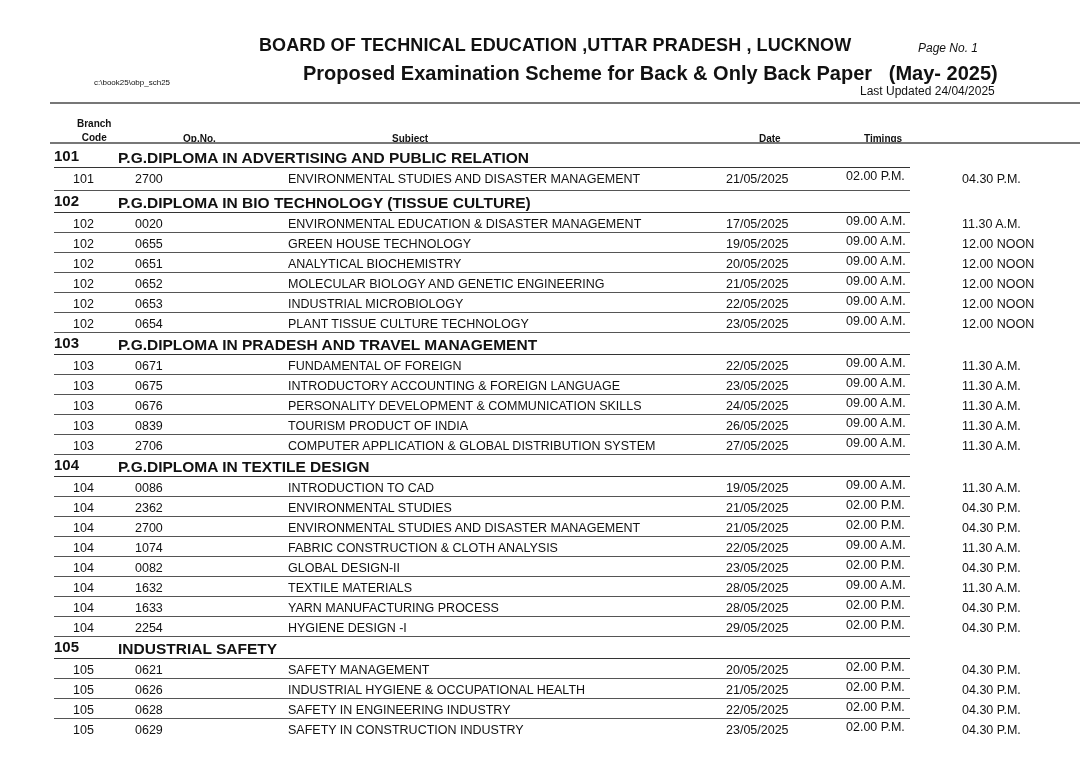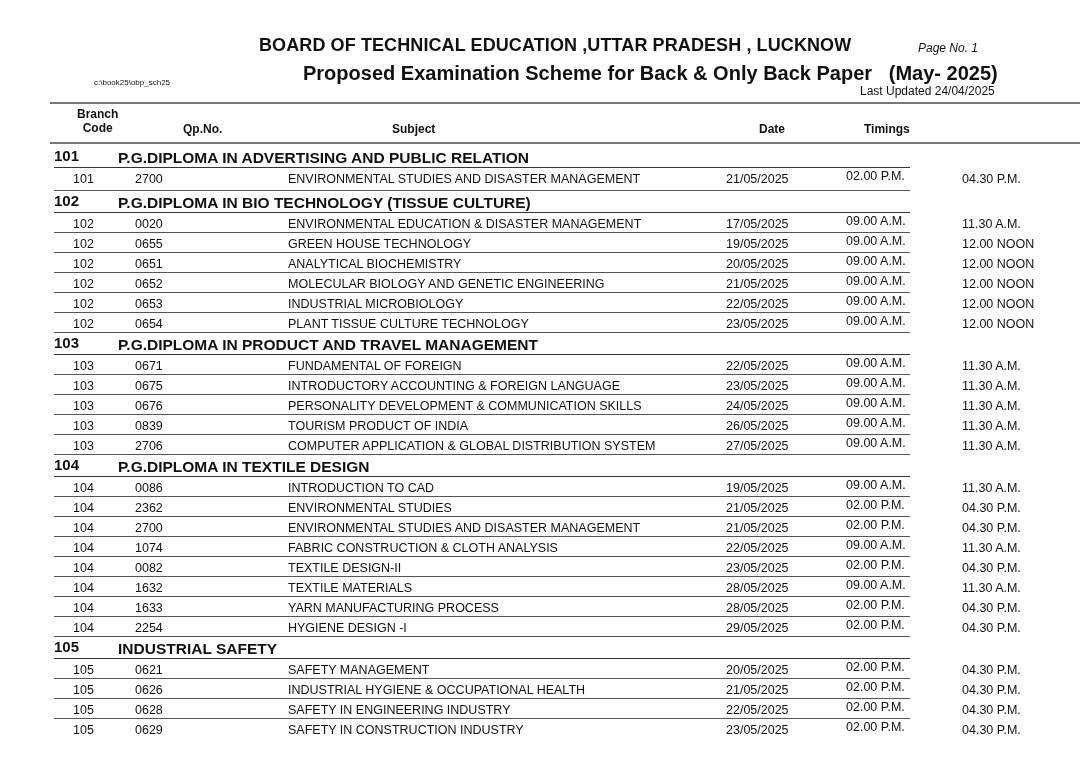--- a/index.html
+++ b/index.html
@@ -24,21 +24,21 @@
     font-size: 8px; white-space: nowrap;
   }
   .updated {
     position: absolute; left: 860px; top: 84px;
     font-size: 12px; white-space: nowrap;
   }
   .hline { position: absolute; left: 50px; right: 0; height: 0; }
   .hline.top { top: 102px; border-top: 2px solid #777; }
   .hline.hdr { top: 142px; border-top: 2px solid #777; }
 
-  .col-hdr { position: absolute; font-size: 12px; font-weight: bold; white-space: nowrap; line-height: 14px; }
+  .col-hdr { position: absolute; font-size: 10px; font-weight: bold; white-space: nowrap; line-height: 14px; margin-top: 10px; }
   .col-hdr.branch { left: 77px; top: 107px; text-align: center; }
   .col-hdr.qp { left: 183px; top: 122px; }
   .col-hdr.subject { left: 392px; top: 122px; }
   .col-hdr.date { left: 759px; top: 122px; }
   .col-hdr.timings { left: 864px; top: 122px; }
 
   #rows { position: absolute; left: 0; top: 146px; width: 910px; }
 
   .group-head {
     position: relative; height: 21px;
@@ -147,21 +147,21 @@
     <div class="row">
       <span class="c-code">102</span>
       <span class="c-qp">0654</span>
       <span class="c-subj">PLANT TISSUE CULTURE TECHNOLOGY</span>
       <span class="c-date">23/05/2025</span>
       <span class="c-start">09.00 A.M.</span>
       <span class="c-end">12.00 NOON</span>
     </div>
     <div class="group-head">
       <span class="g-code">103</span>
-      <span class="g-name">P.G.DIPLOMA IN PRODUCT AND TRAVEL MANAGEMENT</span>
+      <span class="g-name">P.G.DIPLOMA IN PRADESH AND TRAVEL MANAGEMENT</span>
     </div>
     <div class="row">
       <span class="c-code">103</span>
       <span class="c-qp">0671</span>
       <span class="c-subj">FUNDAMENTAL  OF FOREIGN</span>
       <span class="c-date">22/05/2025</span>
       <span class="c-start">09.00 A.M.</span>
       <span class="c-end">11.30 A.M.</span>
     </div>
     <div class="row">
@@ -228,21 +228,21 @@
       <span class="c-code">104</span>
       <span class="c-qp">1074</span>
       <span class="c-subj">FABRIC CONSTRUCTION &amp; CLOTH ANALYSIS</span>
       <span class="c-date">22/05/2025</span>
       <span class="c-start">09.00 A.M.</span>
       <span class="c-end">11.30 A.M.</span>
     </div>
     <div class="row">
       <span class="c-code">104</span>
       <span class="c-qp">0082</span>
-      <span class="c-subj">TEXTILE DESIGN-II</span>
+      <span class="c-subj">GLOBAL DESIGN-II</span>
       <span class="c-date">23/05/2025</span>
       <span class="c-start">02.00 P.M.</span>
       <span class="c-end">04.30 P.M.</span>
     </div>
     <div class="row">
       <span class="c-code">104</span>
       <span class="c-qp">1632</span>
       <span class="c-subj">TEXTILE MATERIALS</span>
       <span class="c-date">28/05/2025</span>
       <span class="c-start">09.00 A.M.</span>

